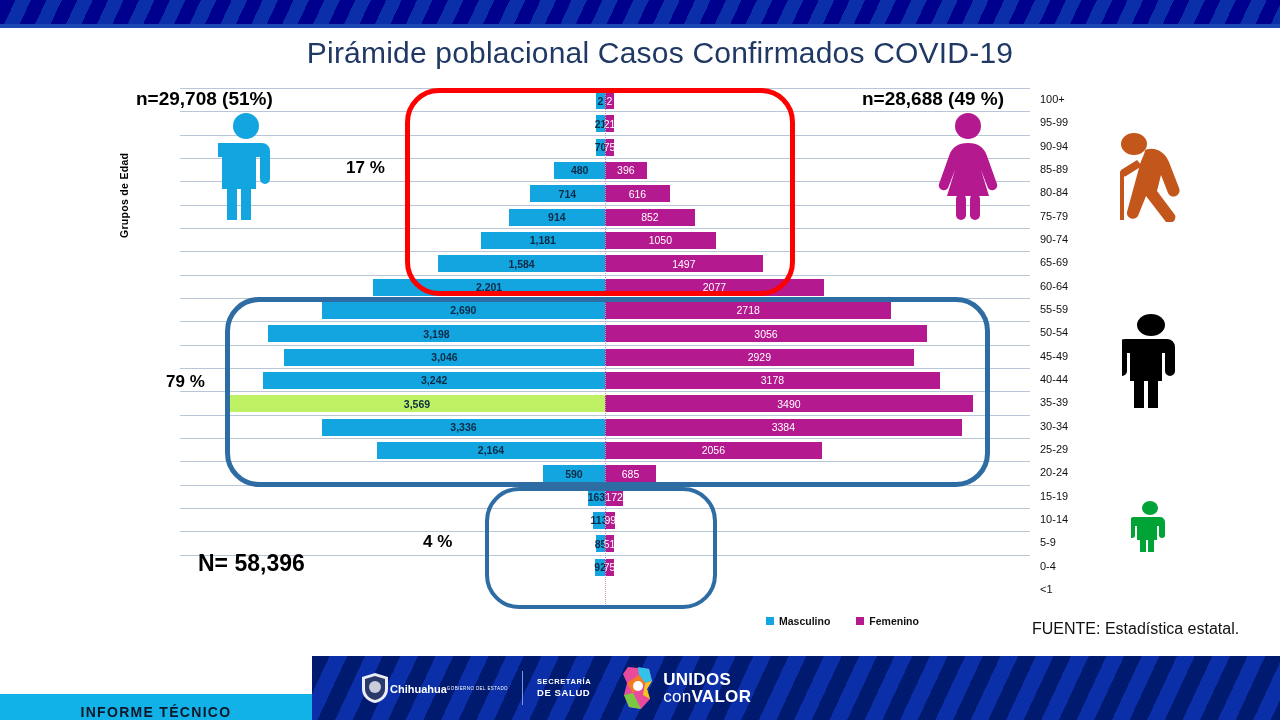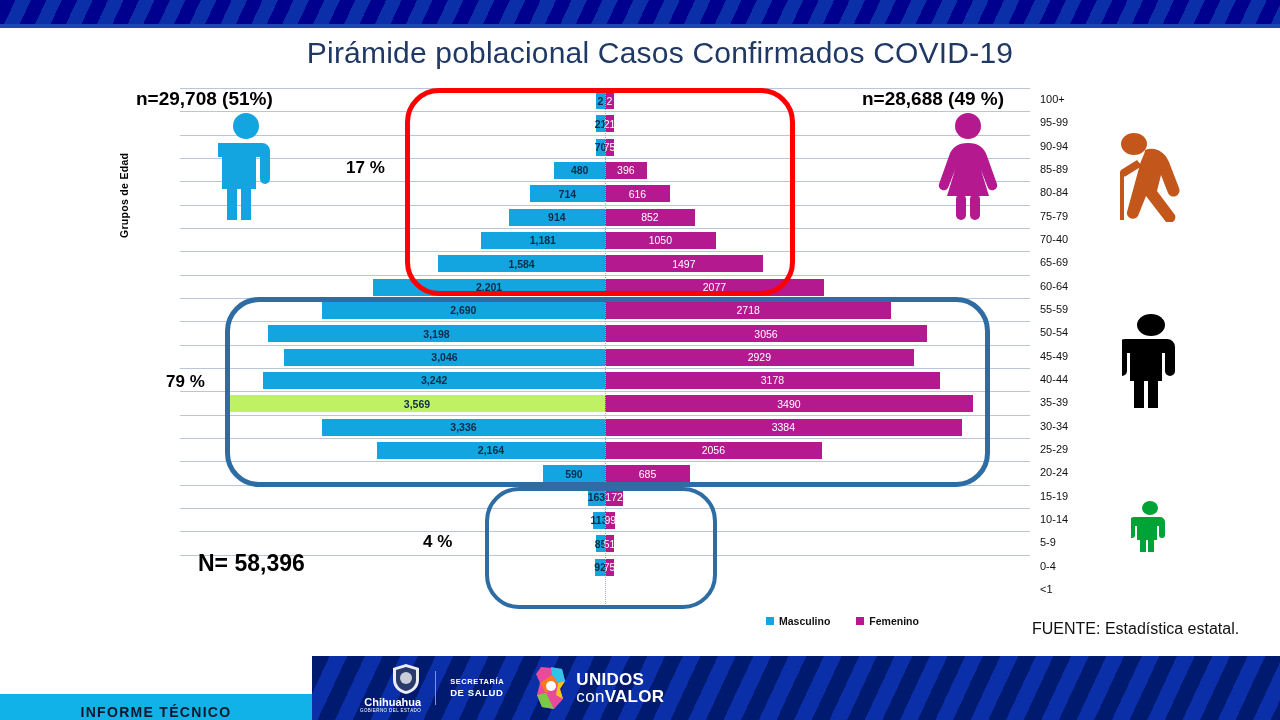--- a/index.html
+++ b/index.html
@@ -160,21 +160,21 @@
     margin-top:1px;
   }
   #footer-right{
     flex:1; height:64px;
     background:
       repeating-linear-gradient(115deg,
         #001a70 0px, #001a70 16px,
         #0b2fa8 16px, #0b2fa8 32px);
     display:flex; align-items:center; gap:14px; padding-left:48px;
   }
-  #chihuahua-logo{ display:flex; flex-direction:column; align-items:flex-end; color:#fff; }
+  #chihuahua-logo{ display:flex; flex-direction:row; align-items:center; color:#fff; }
   #chihuahua-name{ font-size:11px; font-weight:bold; margin-top:1px; }
   #chihuahua-sub{ font-size:4.5px; letter-spacing:.4px; }
   #footer-divider{ width:1px; height:34px; background:#7c95d8; }
   #secretaria-block{ color:#fff; line-height:1.25; }
   #secretaria-top{ font-size:7.5px; font-weight:bold; letter-spacing:.6px; }
   #secretaria-bottom{ font-size:9.5px; font-weight:bold; letter-spacing:.6px; }
   #unidos-block{ display:flex; align-items:center; gap:6px; margin-left:14px; }
   #unidos-text{ color:#fff; line-height:1.02; }
   #unidos-top{ font-size:17px; font-weight:bold; letter-spacing:.3px; }
   #unidos-bottom{ font-size:17px; font-weight:bold; letter-spacing:.3px; }
@@ -254,21 +254,21 @@
     <div class="row">
       <div class="bar m" style="width: 283px; background: rgb(18, 165, 224);">3,336</div>
       <div class="bar f" style="width: 356.611px; background: rgb(181, 25, 143);">3384</div>
     </div>
     <div class="row">
       <div class="bar m" style="width: 228.045px; background: rgb(18, 165, 224);">2,164</div>
       <div class="bar f" style="width: 216.664px; background: rgb(181, 25, 143);">2056</div>
     </div>
     <div class="row">
       <div class="bar m" style="width: 62.175px; background: rgb(18, 165, 224);">590</div>
-      <div class="bar f" style="width: 85px; background: rgb(181, 25, 143);">685</div>
+      <div class="bar f" style="width: 51px; background: rgb(181, 25, 143);">685</div>
     </div>
     <div class="row">
       <div class="bar m" style="width: 17.1772px; background: rgb(18, 165, 224);">163</div>
       <div class="bar f" style="width: 18.1256px; background: rgb(181, 25, 143);">172</div>
     </div>
     <div class="row">
       <div class="bar m" style="width: 11.9081px; background: rgb(18, 165, 224);">113</div>
       <div class="bar f" style="width: 10.4328px; background: rgb(181, 25, 143);">99</div>
     </div>
     <div class="row">
@@ -282,21 +282,21 @@
     <div class="axis-center"></div>
   </div>
 
 <div id="age-axis">
     <div class="age-lab">100+</div>
     <div class="age-lab">95-99</div>
     <div class="age-lab">90-94</div>
     <div class="age-lab">85-89</div>
     <div class="age-lab">80-84</div>
     <div class="age-lab">75-79</div>
-    <div class="age-lab">70-40</div>
+    <div class="age-lab">90-74</div>
     <div class="age-lab">65-69</div>
     <div class="age-lab">60-64</div>
     <div class="age-lab">55-59</div>
     <div class="age-lab">50-54</div>
     <div class="age-lab">45-49</div>
     <div class="age-lab">40-44</div>
     <div class="age-lab">35-39</div>
     <div class="age-lab">30-34</div>
     <div class="age-lab">25-29</div>
     <div class="age-lab">20-24</div>

